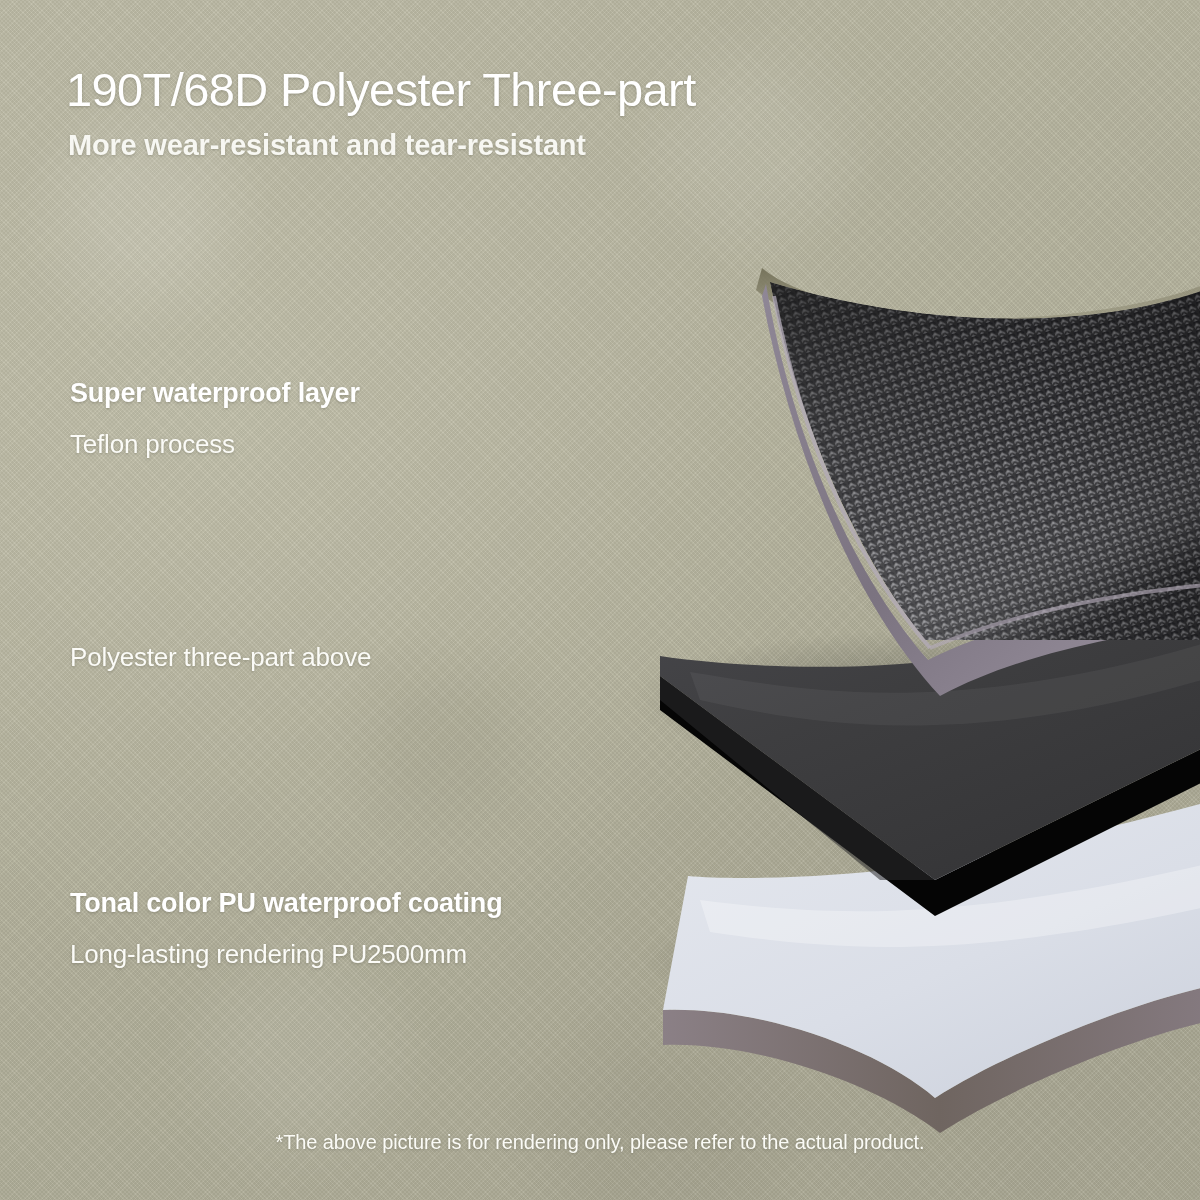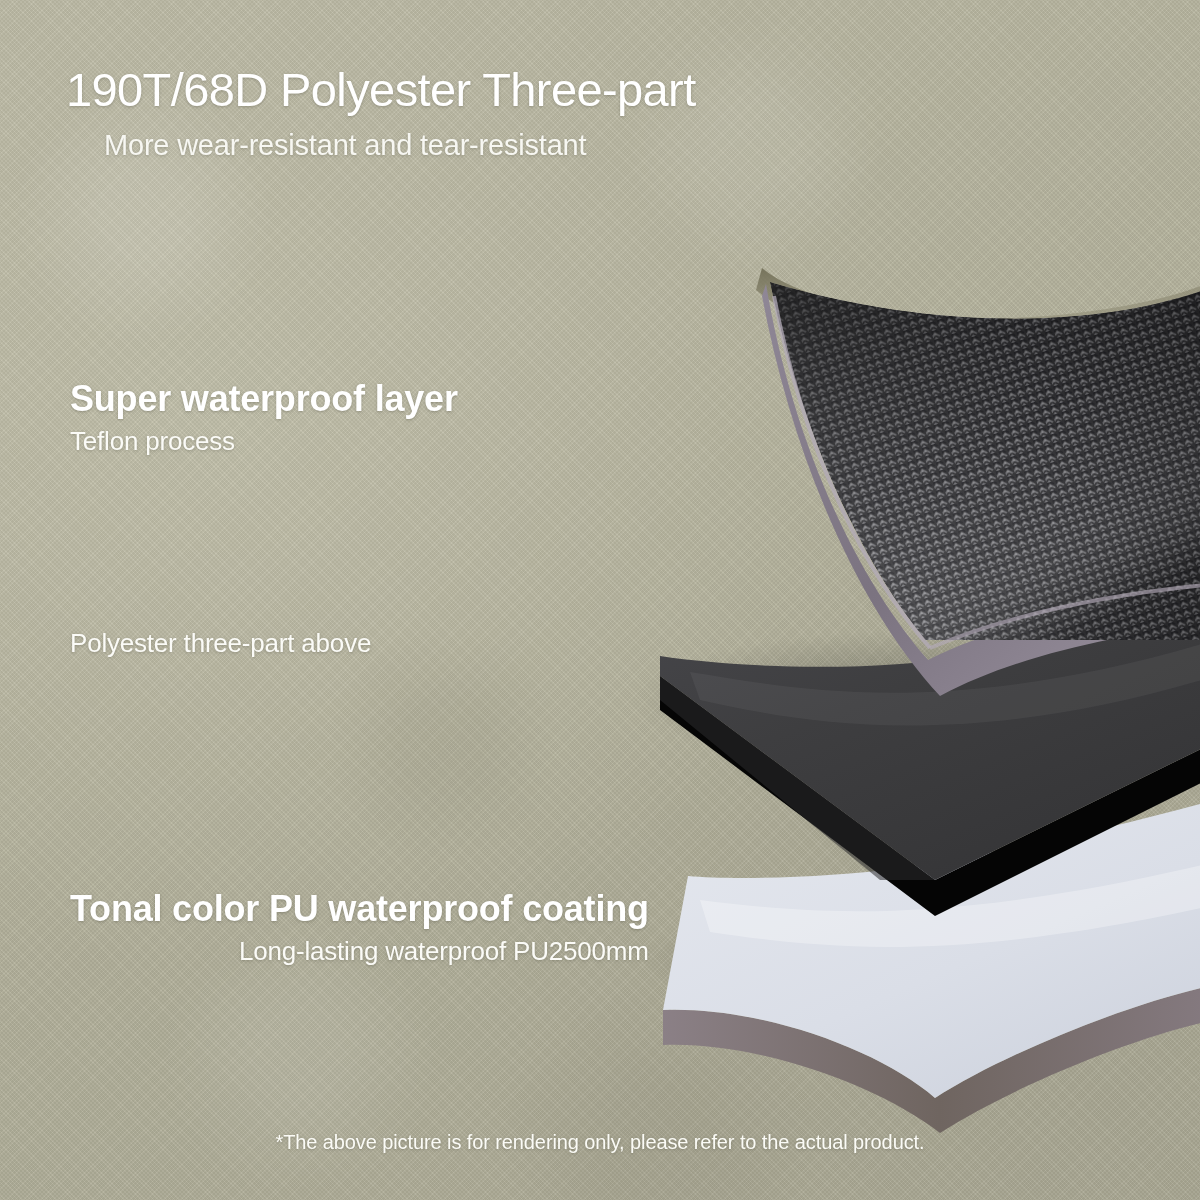--- a/index.html
+++ b/index.html
@@ -49,40 +49,39 @@
 
   
   .title {
     position:absolute; left:66px; top:62px;
     font-size:47px; font-weight:400; letter-spacing:-0.6px;
     color:#ffffff; white-space:nowrap;
     text-shadow:0 1px 3px rgba(60,60,45,0.30);
   }
   .subtitle {
     position:absolute; left:68px; top:129px;
-    font-size:29px; font-weight:400; letter-spacing:-0.2px;
+    font-size:29px; font-weight:700; letter-spacing:-0.2px;
     color:#f7f7f2; white-space:nowrap;
     text-shadow:0 1px 3px rgba(60,60,45,0.28);
-    margin-left:36px;
   }
 
   .callout { position:absolute; white-space:nowrap; }
   .callout .c-head {
-    font-size:36px; font-weight:700; color:#ffffff; letter-spacing:-0.2px;
+    font-size:27px; font-weight:700; color:#ffffff; letter-spacing:-0.2px;
     text-shadow:0 1px 3px rgba(60,60,45,0.32);
   }
   .callout .c-sub {
     font-size:26px; font-weight:400; color:#fbfbf7; letter-spacing:-0.2px;
-    margin-top:6px;
+    margin-top:20px;
     text-shadow:0 1px 3px rgba(60,60,45,0.30);
   }
 
   #callout-1 { left:70px; top:378px; }
   #callout-2 { left:70px; top:622px; }
-  #callout-3 { left:70px; top:888px;text-align:right; }
+  #callout-3 { left:70px; top:888px; }
 
   .footnote {
     position:absolute; left:0; right:0; top:1131px;
     text-align:center;
     font-size:20px; font-weight:400; color:#fbfbf6; letter-spacing:-0.1px;
     text-shadow:0 1px 3px rgba(60,60,45,0.30);
   }
 
   
   #leaders { position:absolute; inset:0; z-index:40; pointer-events:none; }
@@ -275,18 +274,18 @@
     <div class="c-head">Super waterproof layer</div>
     <div class="c-sub">Teflon process</div>
   </div>
 
   <div class="callout" id="callout-2">
     <div class="c-sub">Polyester three-part above</div>
   </div>
 
   <div class="callout" id="callout-3">
     <div class="c-head">Tonal color PU waterproof coating</div>
-    <div class="c-sub">Long-lasting waterproof PU2500mm</div>
+    <div class="c-sub">Long-lasting rendering PU2500mm</div>
   </div>
 
   <div class="footnote">*The above picture is for rendering only, please refer to the actual product.</div>
 
 </div>
 
 </body></html>

